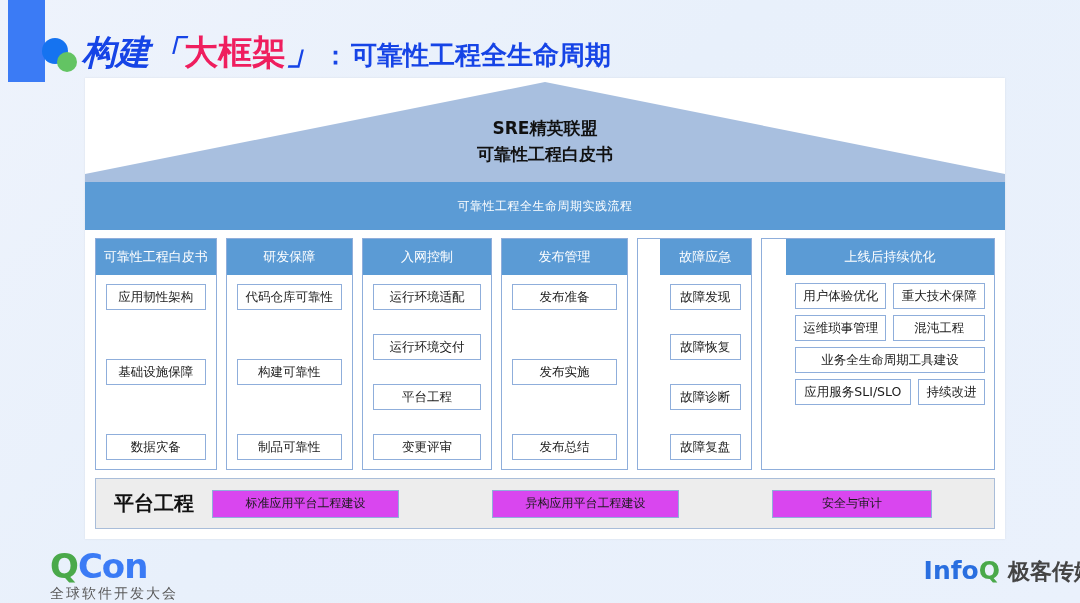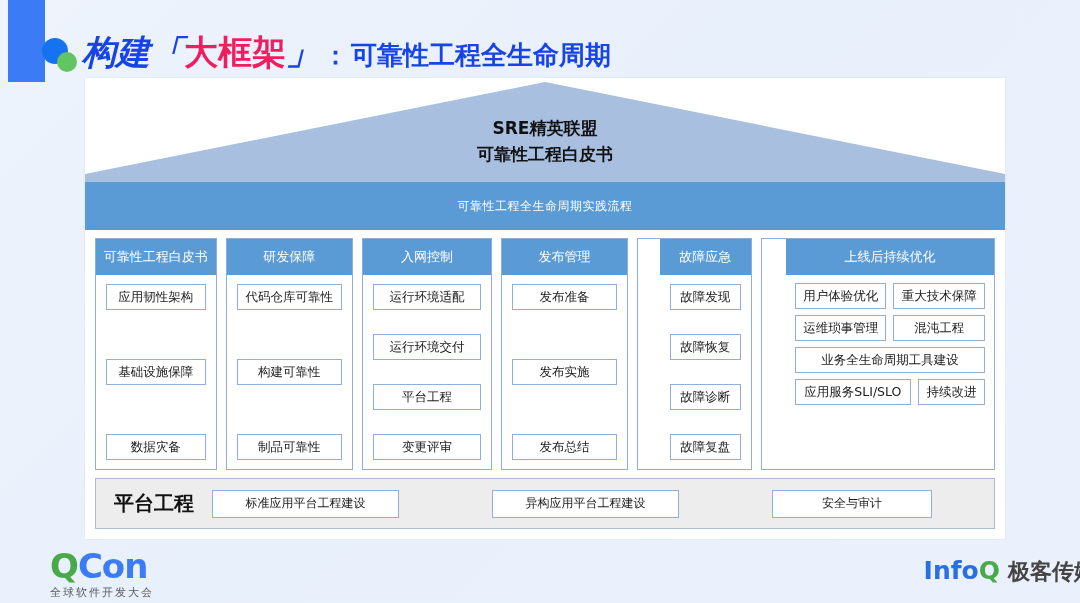--- a/index.html
+++ b/index.html
@@ -52,32 +52,32 @@
   .grid6 .row2 .cell{flex:1;}
   .grid6 .rowsplit{display:flex;gap:7px;}
   .grid6 .rowsplit .cell.wide{flex:2.1;}
   .grid6 .rowsplit .cell.narrow{flex:1.2;}
   
   .platform{position:absolute;left:10px;top:400px;width:900px;height:51px;background:#ededed;
     border:1px solid #a9bdd9;display:flex;align-items:center;box-sizing:border-box;}
   .platform-label{width:175px;text-align:center;font-size:20px;font-weight:bold;color:#111;
     font-family:"DejaVu Sans","Liberation Sans",sans-serif;}
   .platform-items{flex:1;display:flex;align-items:center;gap:93px;padding-right:62px;}
-  .pcell{border:1px solid #8faedb;background:#ffffff;height:28px;display:flex;align-items:center;
+  .pcell{border:1px solid #8faedb;background:#d946ef;height:28px;display:flex;align-items:center;
     justify-content:center;font-size:12px;color:#1a1a1a;box-sizing:border-box;
     font-family:"DejaVu Sans","Liberation Sans",sans-serif;}
   .p1{width:187px;}.p2{width:187px;}.p3{width:160px;}
   
   .footer{position:absolute;left:0;bottom:0;width:1080px;height:62px;padding-left:40px;}
   .qcon{position:absolute;left:50px;top:8px;}
   .qcon-main{font-size:34px;font-weight:bold;letter-spacing:-1px;line-height:1;
     font-family:"DejaVu Sans","Liberation Sans",sans-serif;}
   .q-green{color:#4aa94a;}
   .q-blue{color:#3b7bf5;}
-  .qcon-sub{font-size:11px;color:#5a5a5a;letter-spacing:2px;margin-top:2px;
+  .qcon-sub{font-size:14px;color:#5a5a5a;letter-spacing:2px;margin-top:2px;
     font-family:"DejaVu Sans","Liberation Sans",sans-serif;}
   .infoq{position:absolute;right:24px;top:16px;display:flex;align-items:baseline;gap:8px;}
   .infoq-main{font-size:25px;font-weight:bold;line-height:1;
     font-family:"DejaVu Sans","Liberation Sans",sans-serif;}
   .i-blue{color:#2a6fe0;}
   .i-green{color:#4aa94a;}
   .infoq-cn{font-size:22px;color:#444;font-weight:bold;
     font-family:"DejaVu Sans","Liberation Sans",sans-serif;}
 </style>
 </head>

